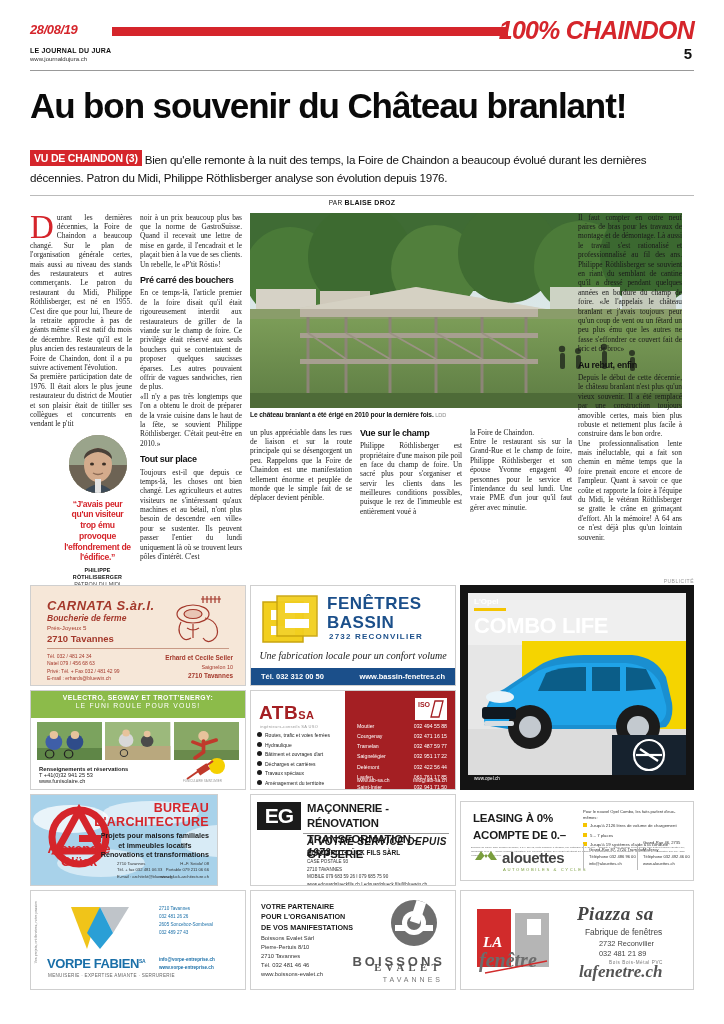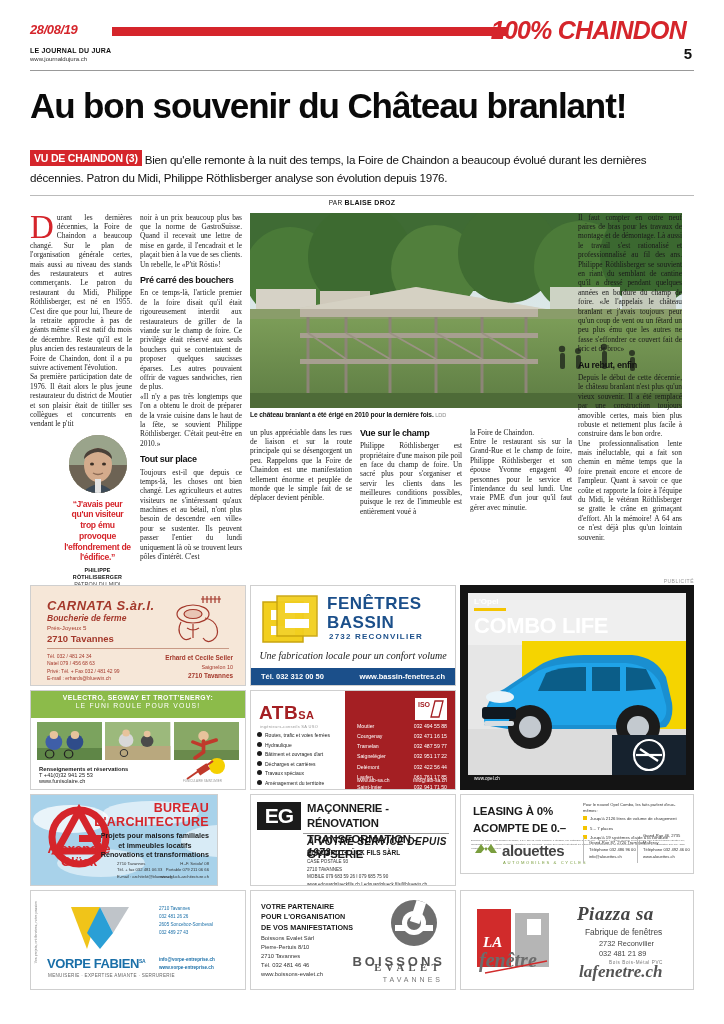--- a/index.html
+++ b/index.html
@@ -20,21 +20,21 @@
     position:absolute; left:0; top:22px;
     font-family:"Liberation Sans", sans-serif;
     font-weight:bold; font-style:italic;
     font-size:13px; color:#d5252b; letter-spacing:-0.4px;
   }
   .mh-bar {
     position:absolute; left:82px; top:27px; right:186px; height:9px;
     background:#d5252b;
   }
   .mh-brand {
-    position:absolute; right:8px; top:18px;
+    position:absolute; right:0; top:18px;
     font-family:"Liberation Sans", sans-serif;
     font-weight:bold; font-style:italic;
     font-size:25px; color:#d5252b; letter-spacing:-0.8px;
     line-height:1;
   }
   .mh-paper {
     position:absolute; left:0; top:47px;
     font-family:"Liberation Sans", sans-serif;
     font-weight:bold; font-size:7px; letter-spacing:0.2px; color:#111;
   }
@@ -403,21 +403,21 @@
     position:absolute; left:14px; top:28px;
     font-family:"Liberation Sans", sans-serif; font-weight:bold;
     font-size:22px; color:#fff; letter-spacing:-0.4px;
   }
   .opel-url {
     position:absolute; left:14px; bottom:9px;
     font-family:"Liberation Sans", sans-serif; font-size:4.6px; color:#fff;
   }
 
   
-  .ad-alou { left:430px; top:209px; width:234px; height:80px; background:#fff; }
+  .ad-alou { left:430px; top:216px; width:234px; height:80px; background:#fff; }
   .al-lease {
     position:absolute; left:12px; top:8px;
     font-family:"Liberation Sans", sans-serif; font-weight:bold;
     font-size:11.5px; color:#1b1b1b; line-height:1.45; letter-spacing:-0.2px;
   }
   .al-bullets { position:absolute; left:122px; top:7px; right:8px; }
   .al-b-head { font-family:"Liberation Sans", sans-serif; font-size:4.1px; color:#333; line-height:1.5; }
   .al-b { font-family:"Liberation Sans", sans-serif; font-size:4.3px; color:#333; line-height:2.15; }
   .al-b i { display:inline-block; width:4px; height:4px; background:#f5c400; margin-right:3px; }
   .al-fine {

